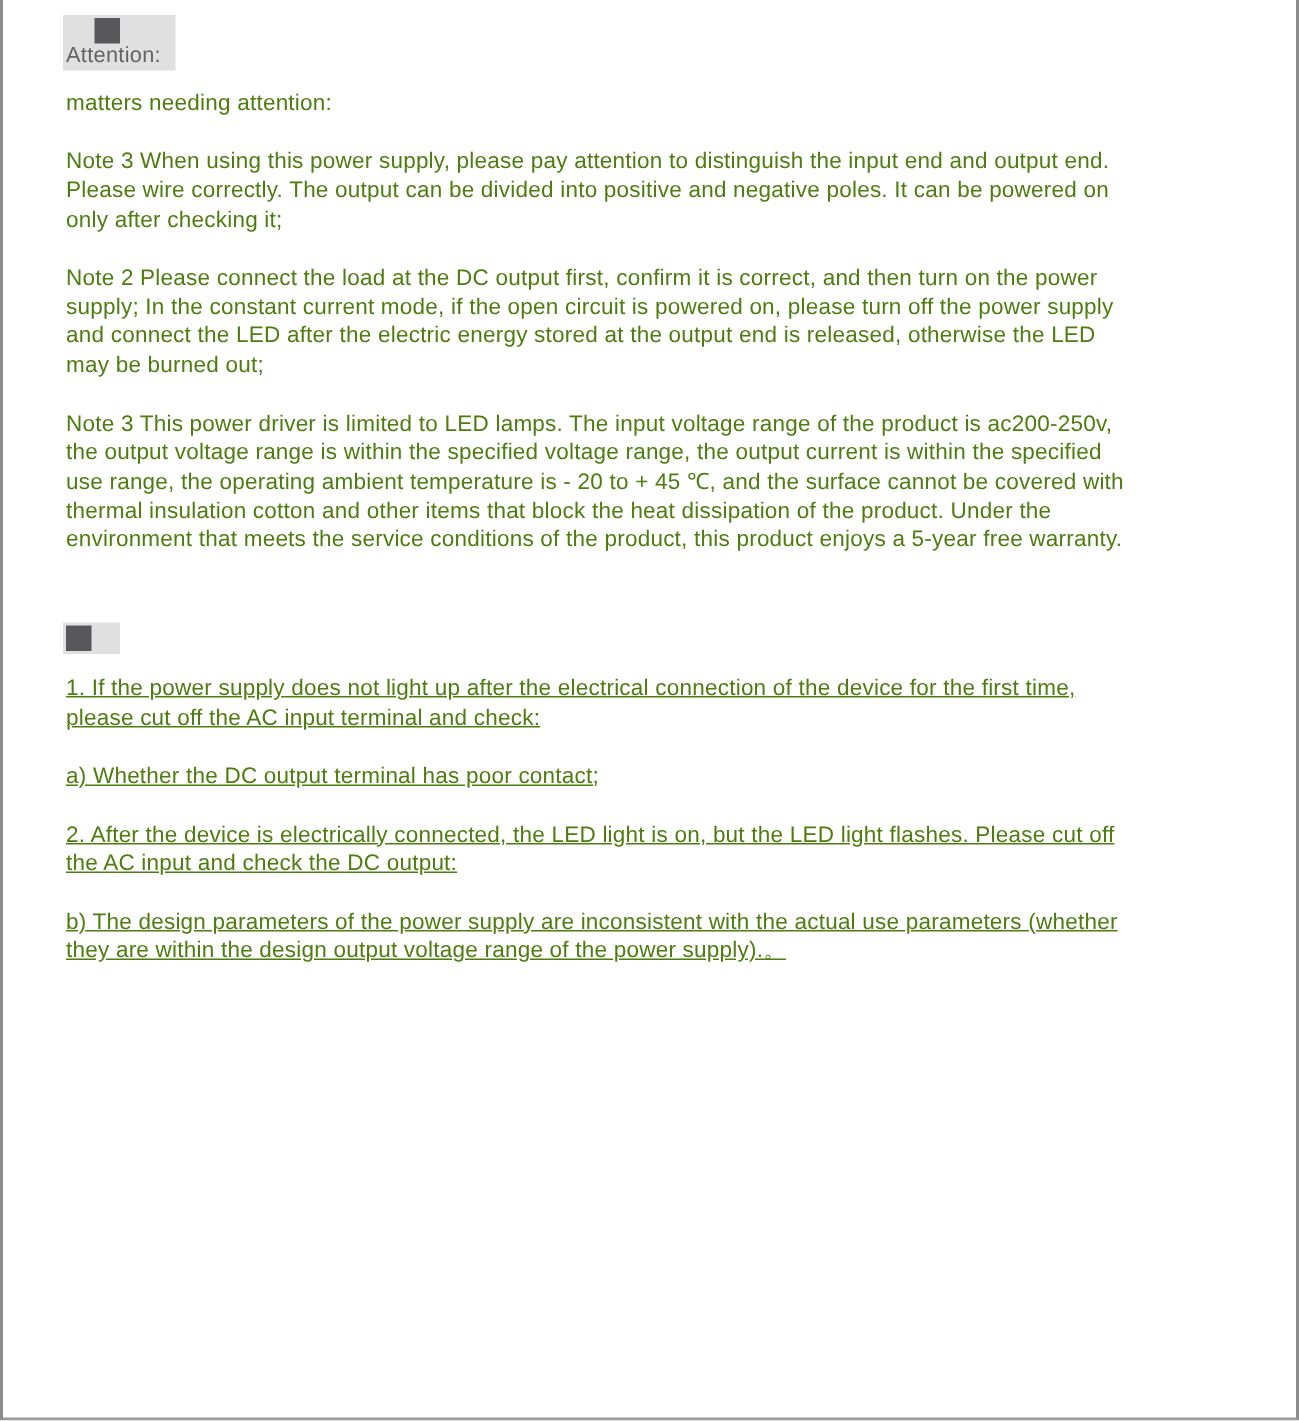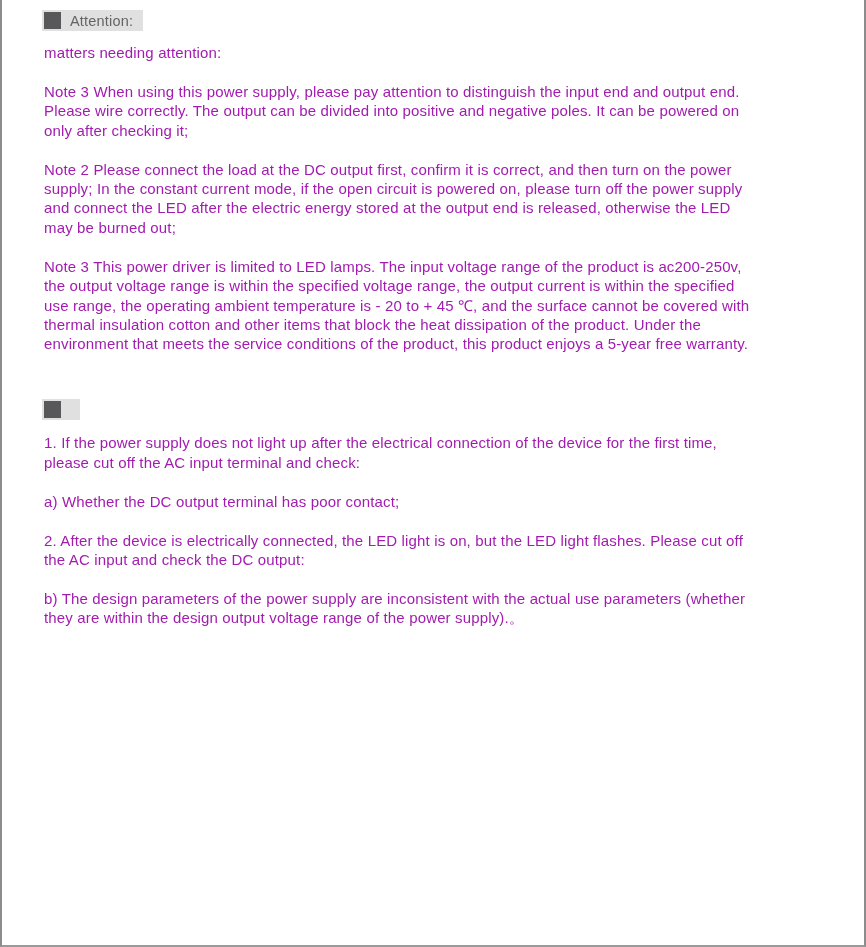--- a/index.html
+++ b/index.html
@@ -18,45 +18,46 @@
     border-right: 2px solid #8c8c8c;
     border-bottom: 2px solid #9a9a9a;
     padding: 10px 46px 0 40px;
   }
   .badge {
     display: inline-flex;
     align-items: center;
     background: #e0e0e0;
     padding: 2px 10px 2px 2px;
     margin-bottom: 12px;
+    flex-direction: column;
   }
   .badge .sq {
     display: inline-block;
     width: 17px;
     height: 17px;
     background: #58585a;
     margin-right: 9px;
     flex: 0 0 auto;
   }
   .badge .badge-label {
     font-size: 14.5px;
     color: #636466;
     letter-spacing: 0.2px;
     white-space: nowrap;
   }
   .badge2 { margin-top: 26px; margin-bottom: 13px; }
   .intro, .para {
     font-size: 15px;
     line-height: 19.4px;
-    color: #a21caf;
+    color: #4d7c0f;
     letter-spacing: 0.15px;
     white-space: pre-line;
     margin: 0 0 19.5px 2px;
   }
-  .section2 .para { margin-bottom: 19.5px; }
+  .section2 .para { margin-bottom: 19.5px; text-decoration: underline; }
 </style>
 </head>
 <body>
 
 <div class="page">
 
   <div class="section1">
     <div class="badge">
       <span class="sq"></span>
       <span class="badge-label">Attention:</span>

